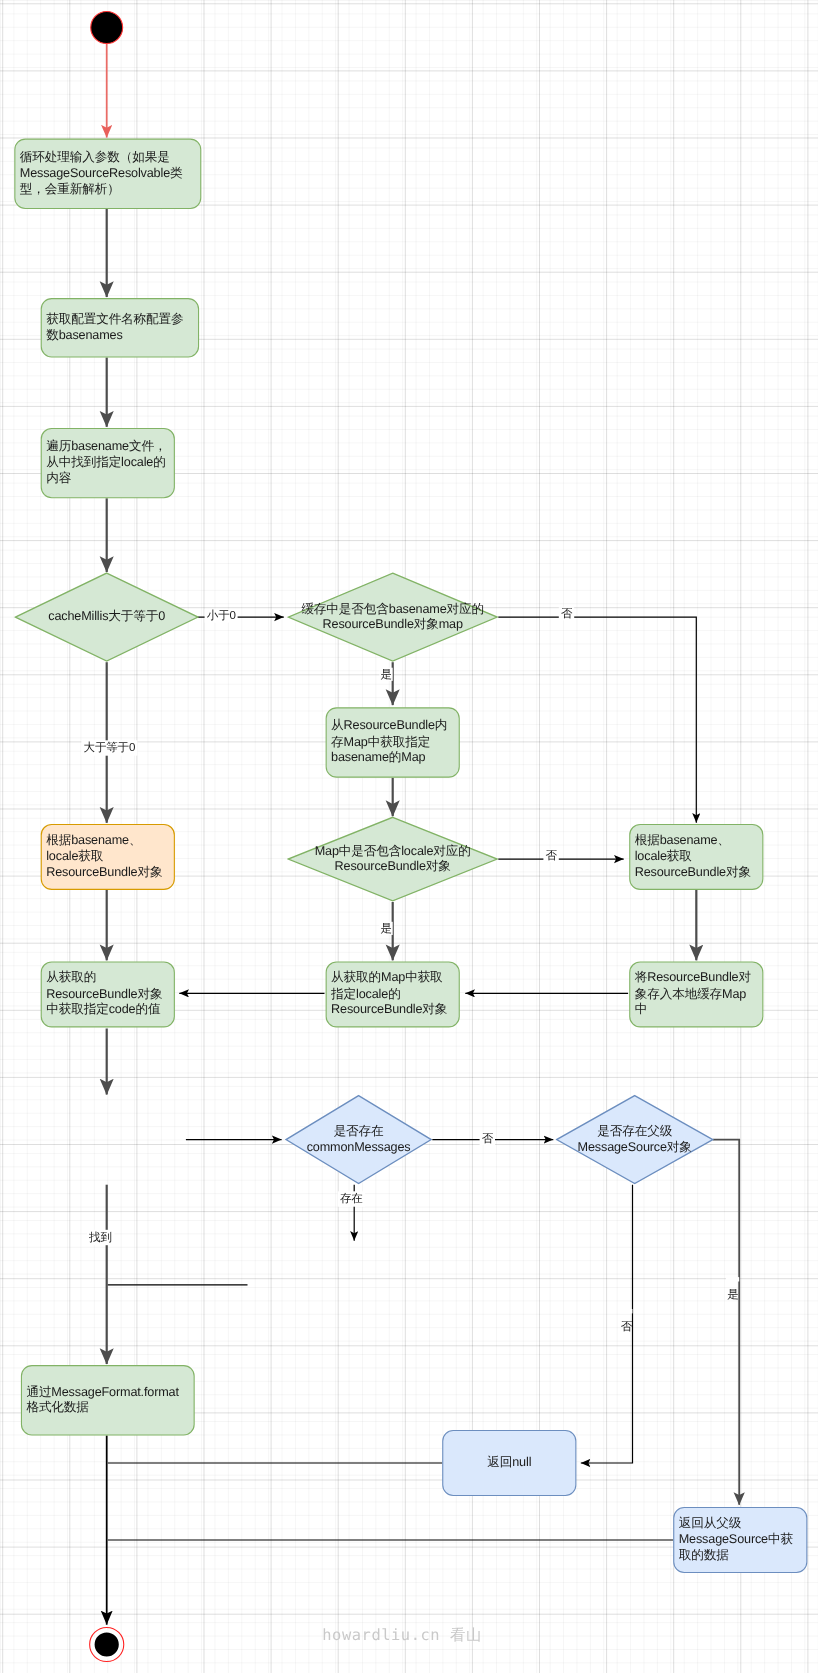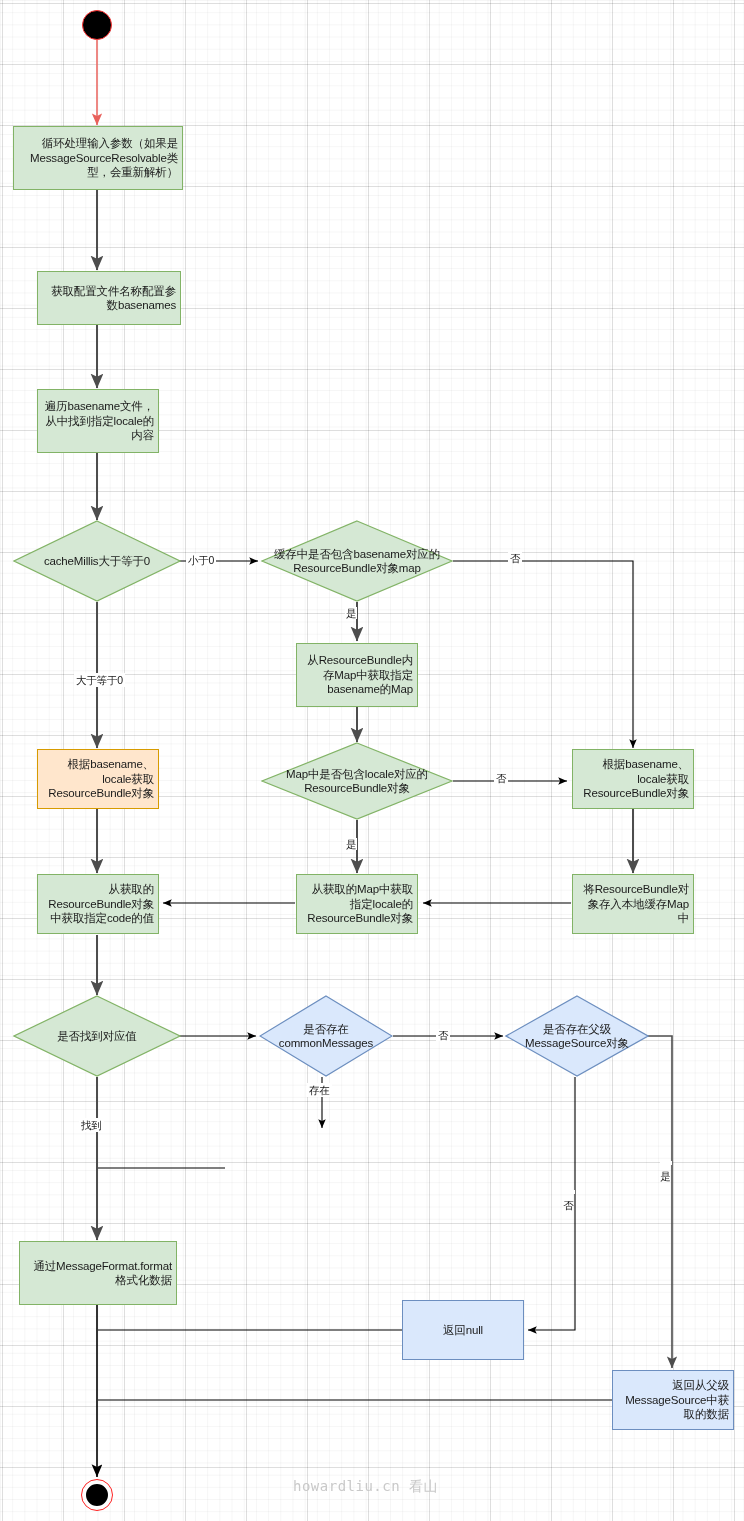--- a/index.html
+++ b/index.html
@@ -35,27 +35,28 @@
     width: 744px;
     height: 1521px;
     pointer-events: none;
   }
   .node {
     position: absolute;
     box-sizing: border-box;
     display: flex;
     align-items: center;
     justify-content: center;
-    text-align: right;
+    text-align: left;
     font-size: 11.5px;
     line-height: 14.4px;
     color: #1a1a1a;
     letter-spacing: -0.15px;
     padding: 15px 4px;
     word-break: break-word;
+    border-radius: 10px;
   }
   .proc-green {
     background: #d5e8d4;
     border: 1px solid #82b366;
   }
   .proc-orange {
     background: #ffe6cc;
     border: 1px solid #d79b00;
   }
   .proc-blue {
@@ -255,26 +256,20 @@
   </div>
 
   <div class="node proc-green" style="left:296px; top:874px; width:122px; height:60px;">
     <span>从获取的Map中获取指定locale的ResourceBundle对象</span>
   </div>
 
   <div class="node proc-green" style="left:572px; top:874px; width:122px; height:60px;">
     <span>将ResourceBundle对象存入本地缓存Map中</span>
   </div>
 
-  <div class="diamond-wrap" style="left:13px; top:995px; width:168px; height:82px;">
-    <svg width="168" height="82" viewBox="0 0 168 82">
-      <polygon points="84,1 167,41 84,81 1,41" fill="#d5e8d4" stroke="#82b366" stroke-width="1.2"></polygon>
-    </svg>
-    <div class="diamond-label">是否找到对应值</div>
-  </div>
 
   <div class="diamond-wrap" style="left:259px; top:995px; width:134px; height:82px;">
     <svg width="134" height="82" viewBox="0 0 134 82">
       <polygon points="67,1 133,41 67,81 1,41" fill="#dae8fc" stroke="#6c8ebf" stroke-width="1.2"></polygon>
     </svg>
     <div class="diamond-label" style="padding:0 8px;">是否存在commonMessages</div>
   </div>
 
   <div class="diamond-wrap" style="left:505px; top:995px; width:144px; height:82px;">
     <svg width="144" height="82" viewBox="0 0 144 82">

